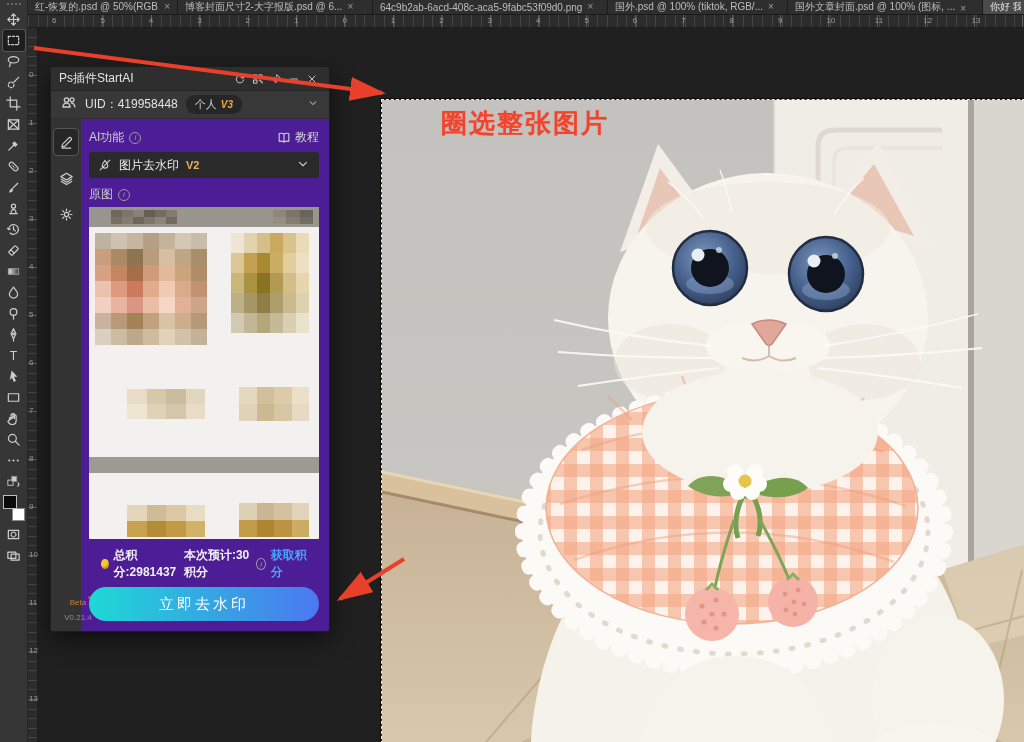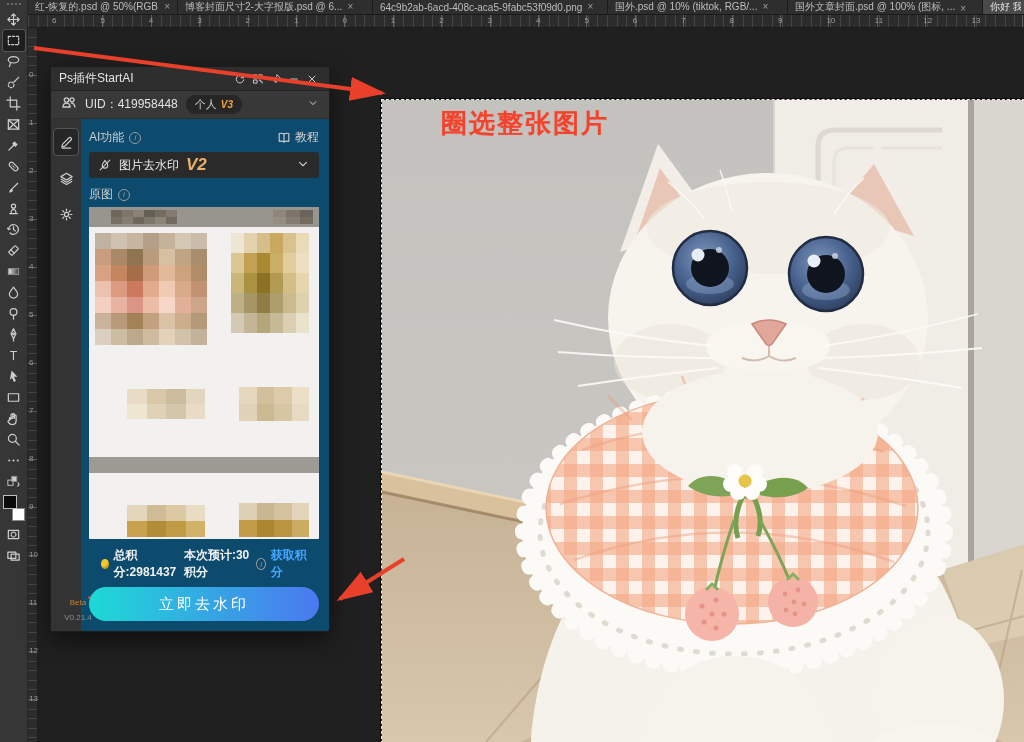--- a/index.html
+++ b/index.html
@@ -35,21 +35,21 @@
   .swatches .fgc{position:absolute;left:1px;top:0;width:14px;height:14px;background:#0b0b0b;border:1px solid #bdbdbd;}
 
   
   .viewport{position:absolute;left:38px;top:28px;right:0;bottom:0;background:#202020;}
   .canvas{position:absolute;left:344px;top:72px;width:657px;height:663px;background:#c8c7c3;}
   .ants{position:absolute;inset:-1px;border:1px dashed #ededed;pointer-events:none;box-shadow:0 0 0 1px #0d0d0d;}
   .canvas svg{position:absolute;inset:0;display:block;}
   .note-red{position:absolute;left:403px;top:78px;color:#f4432c;font-size:26px;font-weight:bold;letter-spacing:2px;white-space:nowrap;text-shadow:0 0 1px rgba(244,67,44,.4);}
 
   
-  .panel{position:absolute;left:50px;top:66px;width:280px;height:566px;background:#0c4a6e;border:1px solid #1d1d1d;border-radius:3px;box-shadow:0 8px 24px rgba(0,0,0,.55);z-index:10;font-size:12px;color:#d8d8d8;}
+  .panel{position:absolute;left:50px;top:66px;width:280px;height:566px;background:#4c1d95;border:1px solid #1d1d1d;border-radius:3px;box-shadow:0 8px 24px rgba(0,0,0,.55);z-index:10;font-size:12px;color:#d8d8d8;}
   .ptitle{height:24px;background:#2e2e2e;border-bottom:1px solid #242424;display:flex;align-items:center;padding:0 8px;border-radius:3px 3px 0 0;}
   .ptitle .t{font-size:12px;color:#e4e4e4;flex:1;}
   .ptitle .ic{width:18px;height:16px;display:flex;align-items:center;justify-content:center;cursor:pointer;}
   .ptitle .ic svg{width:12px;height:12px;}
   .uidrow{height:28px;display:flex;align-items:center;gap:8px;padding:0 10px;background:#383838;border-bottom:1px solid #2e2e2e;}
   .uidrow svg{width:16px;height:16px;}
   .uid{color:#e2e2e2;font-size:12px;}
   .pill{display:inline-flex;align-items:center;gap:4px;background:#262626;border-radius:9px;padding:2px 9px;font-size:11px;color:#cfcfcf;}
   .pill b{color:#f2a33c;font-style:italic;font-size:10px;}
   .uidrow .chev{margin-left:auto;}
@@ -65,21 +65,21 @@
   .beta .v{font-size:8px;color:#8d8d8d;}
   .pcontent{flex:1;padding:8px 10px 0 8px;position:relative;}
   .rowline{display:flex;align-items:center;gap:5px;margin:2px 0 6px;}
   .rowline .lab{color:#cfcfcf;font-size:12px;}
   .info{display:inline-flex;width:12px;height:12px;border:1px solid #9a9a9a;border-radius:50%;color:#9a9a9a;font-size:8px;align-items:center;justify-content:center;font-style:italic;}
   .tut{margin-left:auto;display:flex;align-items:center;gap:4px;color:#d5d5d5;cursor:pointer;}
   .tut svg{width:14px;height:14px;}
   .select{height:26px;background:#2a2a2a;border-radius:3px;display:flex;align-items:center;gap:7px;padding:0 9px;cursor:pointer;margin-bottom:8px;}
   .select svg{width:14px;height:14px;}
   .select .nm{color:#eee;}
-  .select .v2{color:#e8b06a;font-style:italic;font-weight:bold;font-size:17px;}
+  .select .v2{color:#e8b06a;font-weight:bold;font-size:11px;}
   .select .chev{margin-left:auto;}
   .srcbox{height:28px;background:#2d2d2d;border-radius:3px;display:flex;align-items:center;padding:0 12px;color:#d2d2d2;cursor:pointer;margin-bottom:7px;}
 
   
   .mosaic{position:relative;height:332px;background:#f2f1ef;overflow:hidden;border-radius:1px;}
   .mband{position:absolute;left:0;right:0;height:20px;background:#98948e;}
   .mband.b1{top:0;} .mband.b2{top:250px;height:16px;background:#9d9993;}
   .mchip{position:absolute;display:grid;}
   .mchip div{width:100%;height:100%;}
   .chipA{left:22px;top:3px;width:66px;height:14px;}
@@ -434,21 +434,21 @@
       </div>
       <div class="tab" style="width: 195px;">
         <span class="lbl">博客封面尺寸2-大字报版.psd @ 6...</span>
         <span class="x">×</span>
       </div>
       <div class="tab" style="width: 235px;">
         <span class="lbl">64c9b2ab-6acd-408c-aca5-9fabc53f09d0.png</span>
         <span class="x">×</span>
       </div>
       <div class="tab" style="width: 180px;">
-        <span class="lbl">国外.psd @ 10% (tiktok, RGB/...</span>
+        <span class="lbl">国外.psd @ 100% (tiktok, RGB/...</span>
         <span class="x">×</span>
       </div>
       <div class="tab" style="width: 195px; align-items: flex-end;">
         <span class="lbl">国外文章封面.psd @ 100% (图标, ...</span>
         <span class="x">×</span>
       </div>
       <div class="tab active" style="width: 46px;">
         <span class="lbl">你好 我...</span>
       </div>
     </div>

